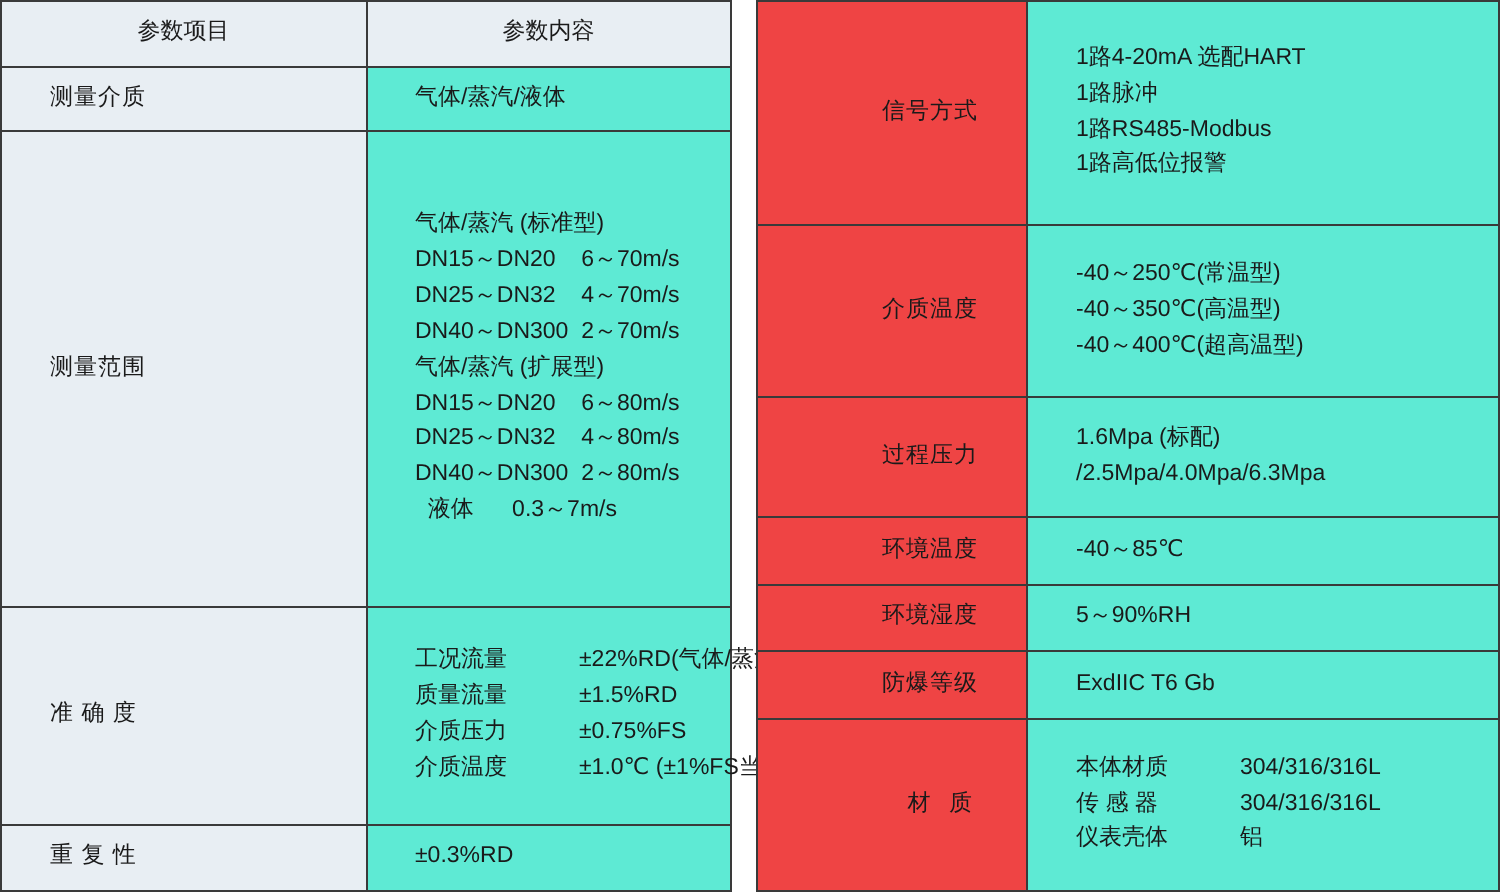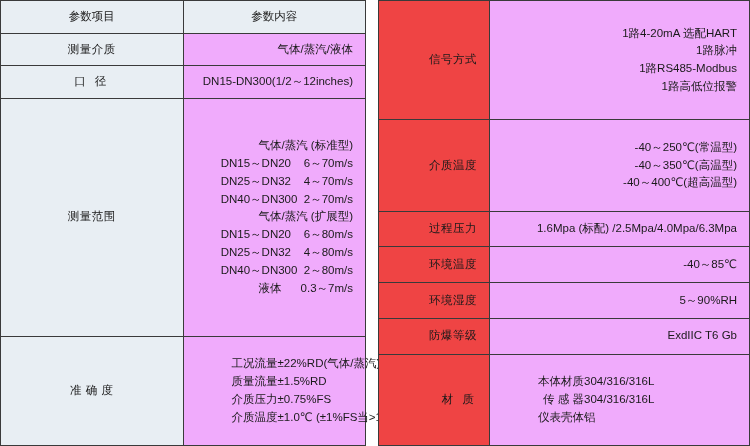--- a/index.html
+++ b/index.html
@@ -36,46 +36,45 @@
     box-sizing: border-box;
   }
   table.tbl {
     width: 100%;
     height: 100%;
     border-collapse: collapse;
     table-layout: fixed;
   }
   table.tbl td, table.tbl th {
     border: 1px solid #3a3a3a;
-    padding: 2px 12px;
+    padding: 2px 24px;
     vertical-align: middle;
     font-weight: normal;
     font-size: 11.5px;
     line-height: 1.55;
   }
   .hdr {
     background: #e8eef3;
     text-align: center;
     font-size: 11.5px;
   }
   .lbl {
     background: #e8eef3;
-    text-align: center;
     width: 74px;
     letter-spacing: 0.5px;
   }
   .lbl-wide {
     background: #ef4444;
     text-align: right;
     width: 86px;
     letter-spacing: 0.5px;
   }
   .val {
-    background: #f0abfc;
-    text-align: right;
+    background: #5eead4;
+    text-align: left;
     padding-left: 10px;
   }
   .spaced {
     letter-spacing: 3px;
   }
   .lines div {
     white-space: pre;
   }
   .kv {
     display: flex;
@@ -102,24 +101,20 @@
           <tr>
         <td class="hdr">参数项目</td>
         <td class="hdr">参数内容</td>
       </tr>
 
       <tr>
         <td class="lbl">测量介质</td>
         <td class="val">气体/蒸汽/液体</td>
       </tr>
 
-      <tr>
-        <td class="lbl spaced">口  径</td>
-        <td class="val">DN15-DN300(1/2～12inches)</td>
-      </tr>
 
       <tr>
         <td class="lbl">测量范围</td>
         <td class="val lines tight">
           <div>气体/蒸汽 (标准型)</div>
           <div>DN15～DN20    6～70m/s</div>
           <div>DN25～DN32    4～70m/s</div>
           <div>DN40～DN300  2～70m/s</div>
           <div>气体/蒸汽 (扩展型)</div>
           <div>DN15～DN20    6～80m/s</div>
@@ -144,20 +139,24 @@
             <span class="k">介质压力</span>
             <span class="v">±0.75%FS</span>
           </div>
           <div class="kv">
             <span class="k">介质温度</span>
             <span class="v">±1.0℃ (±1%FS当&gt;100℃时)</span>
           </div>
         </td>
       </tr>
 
+      <tr>
+        <td class="lbl">重 复 性</td>
+        <td class="val">±0.3%RD</td>
+      </tr>
 
     </tbody>
       </table>
   </div>
 
   <div class="col-gap"></div>
 
   <div class="col-right">
     <table class="tbl">
       <tbody>

